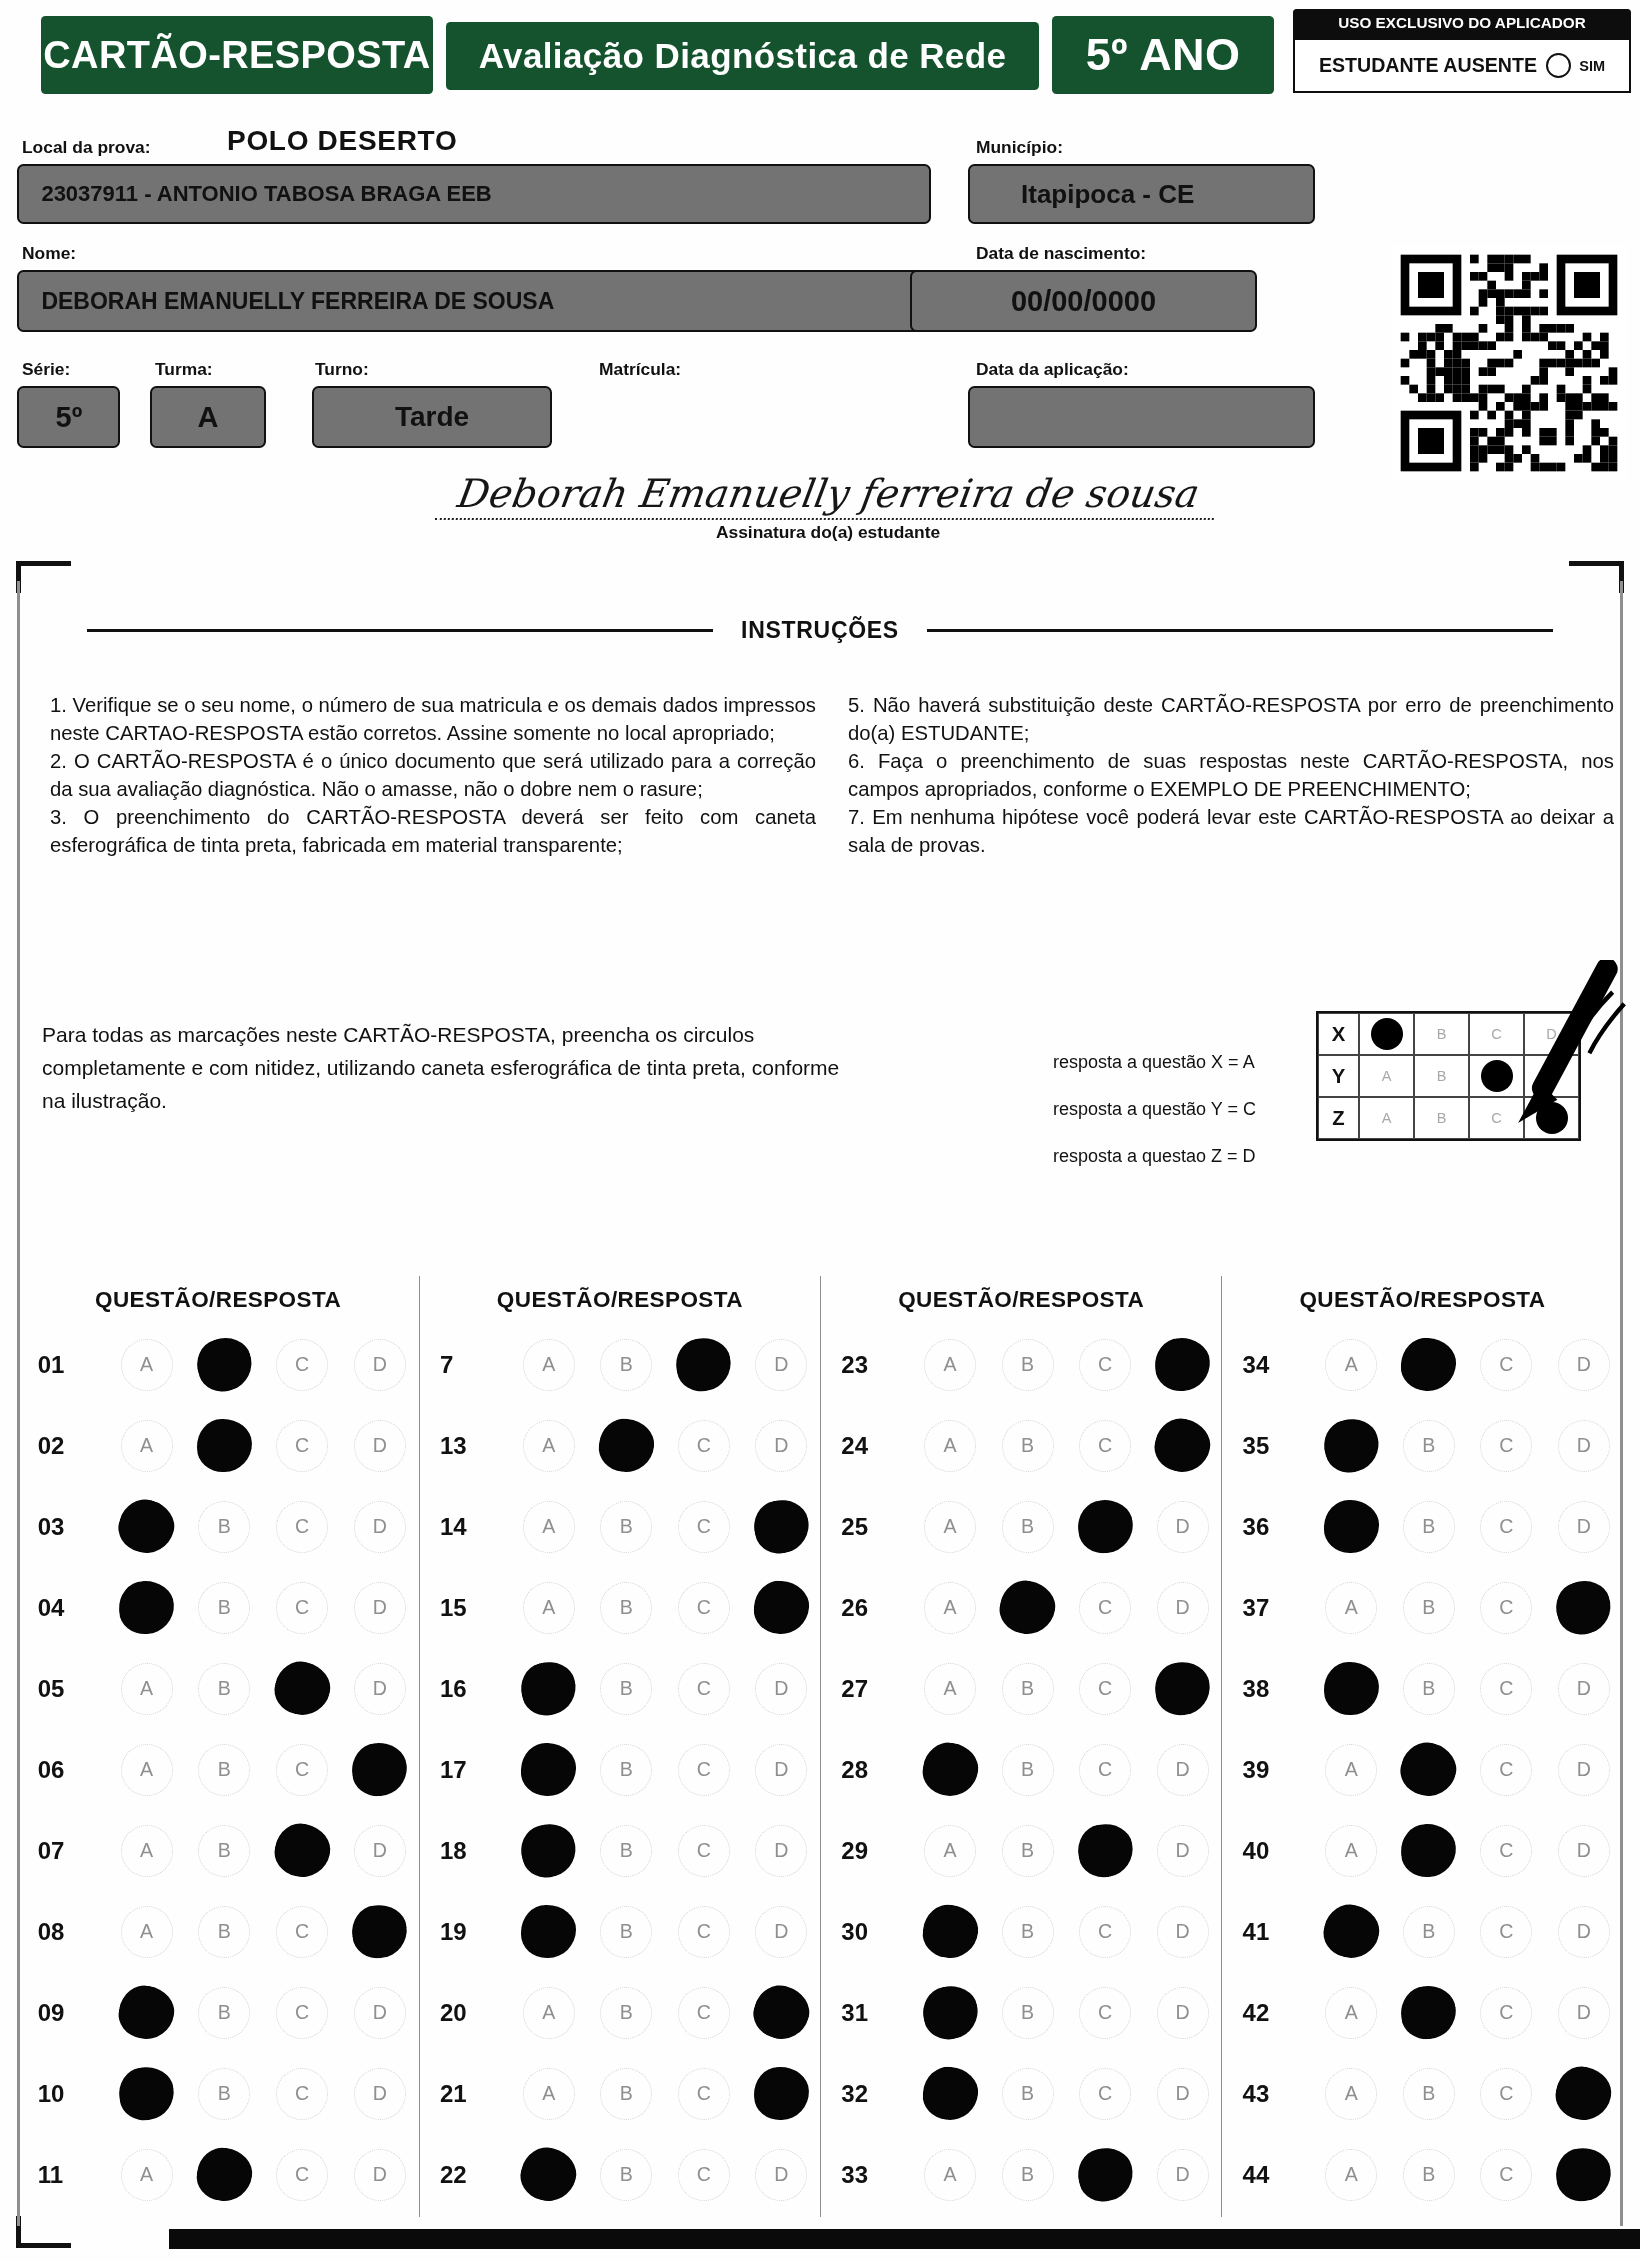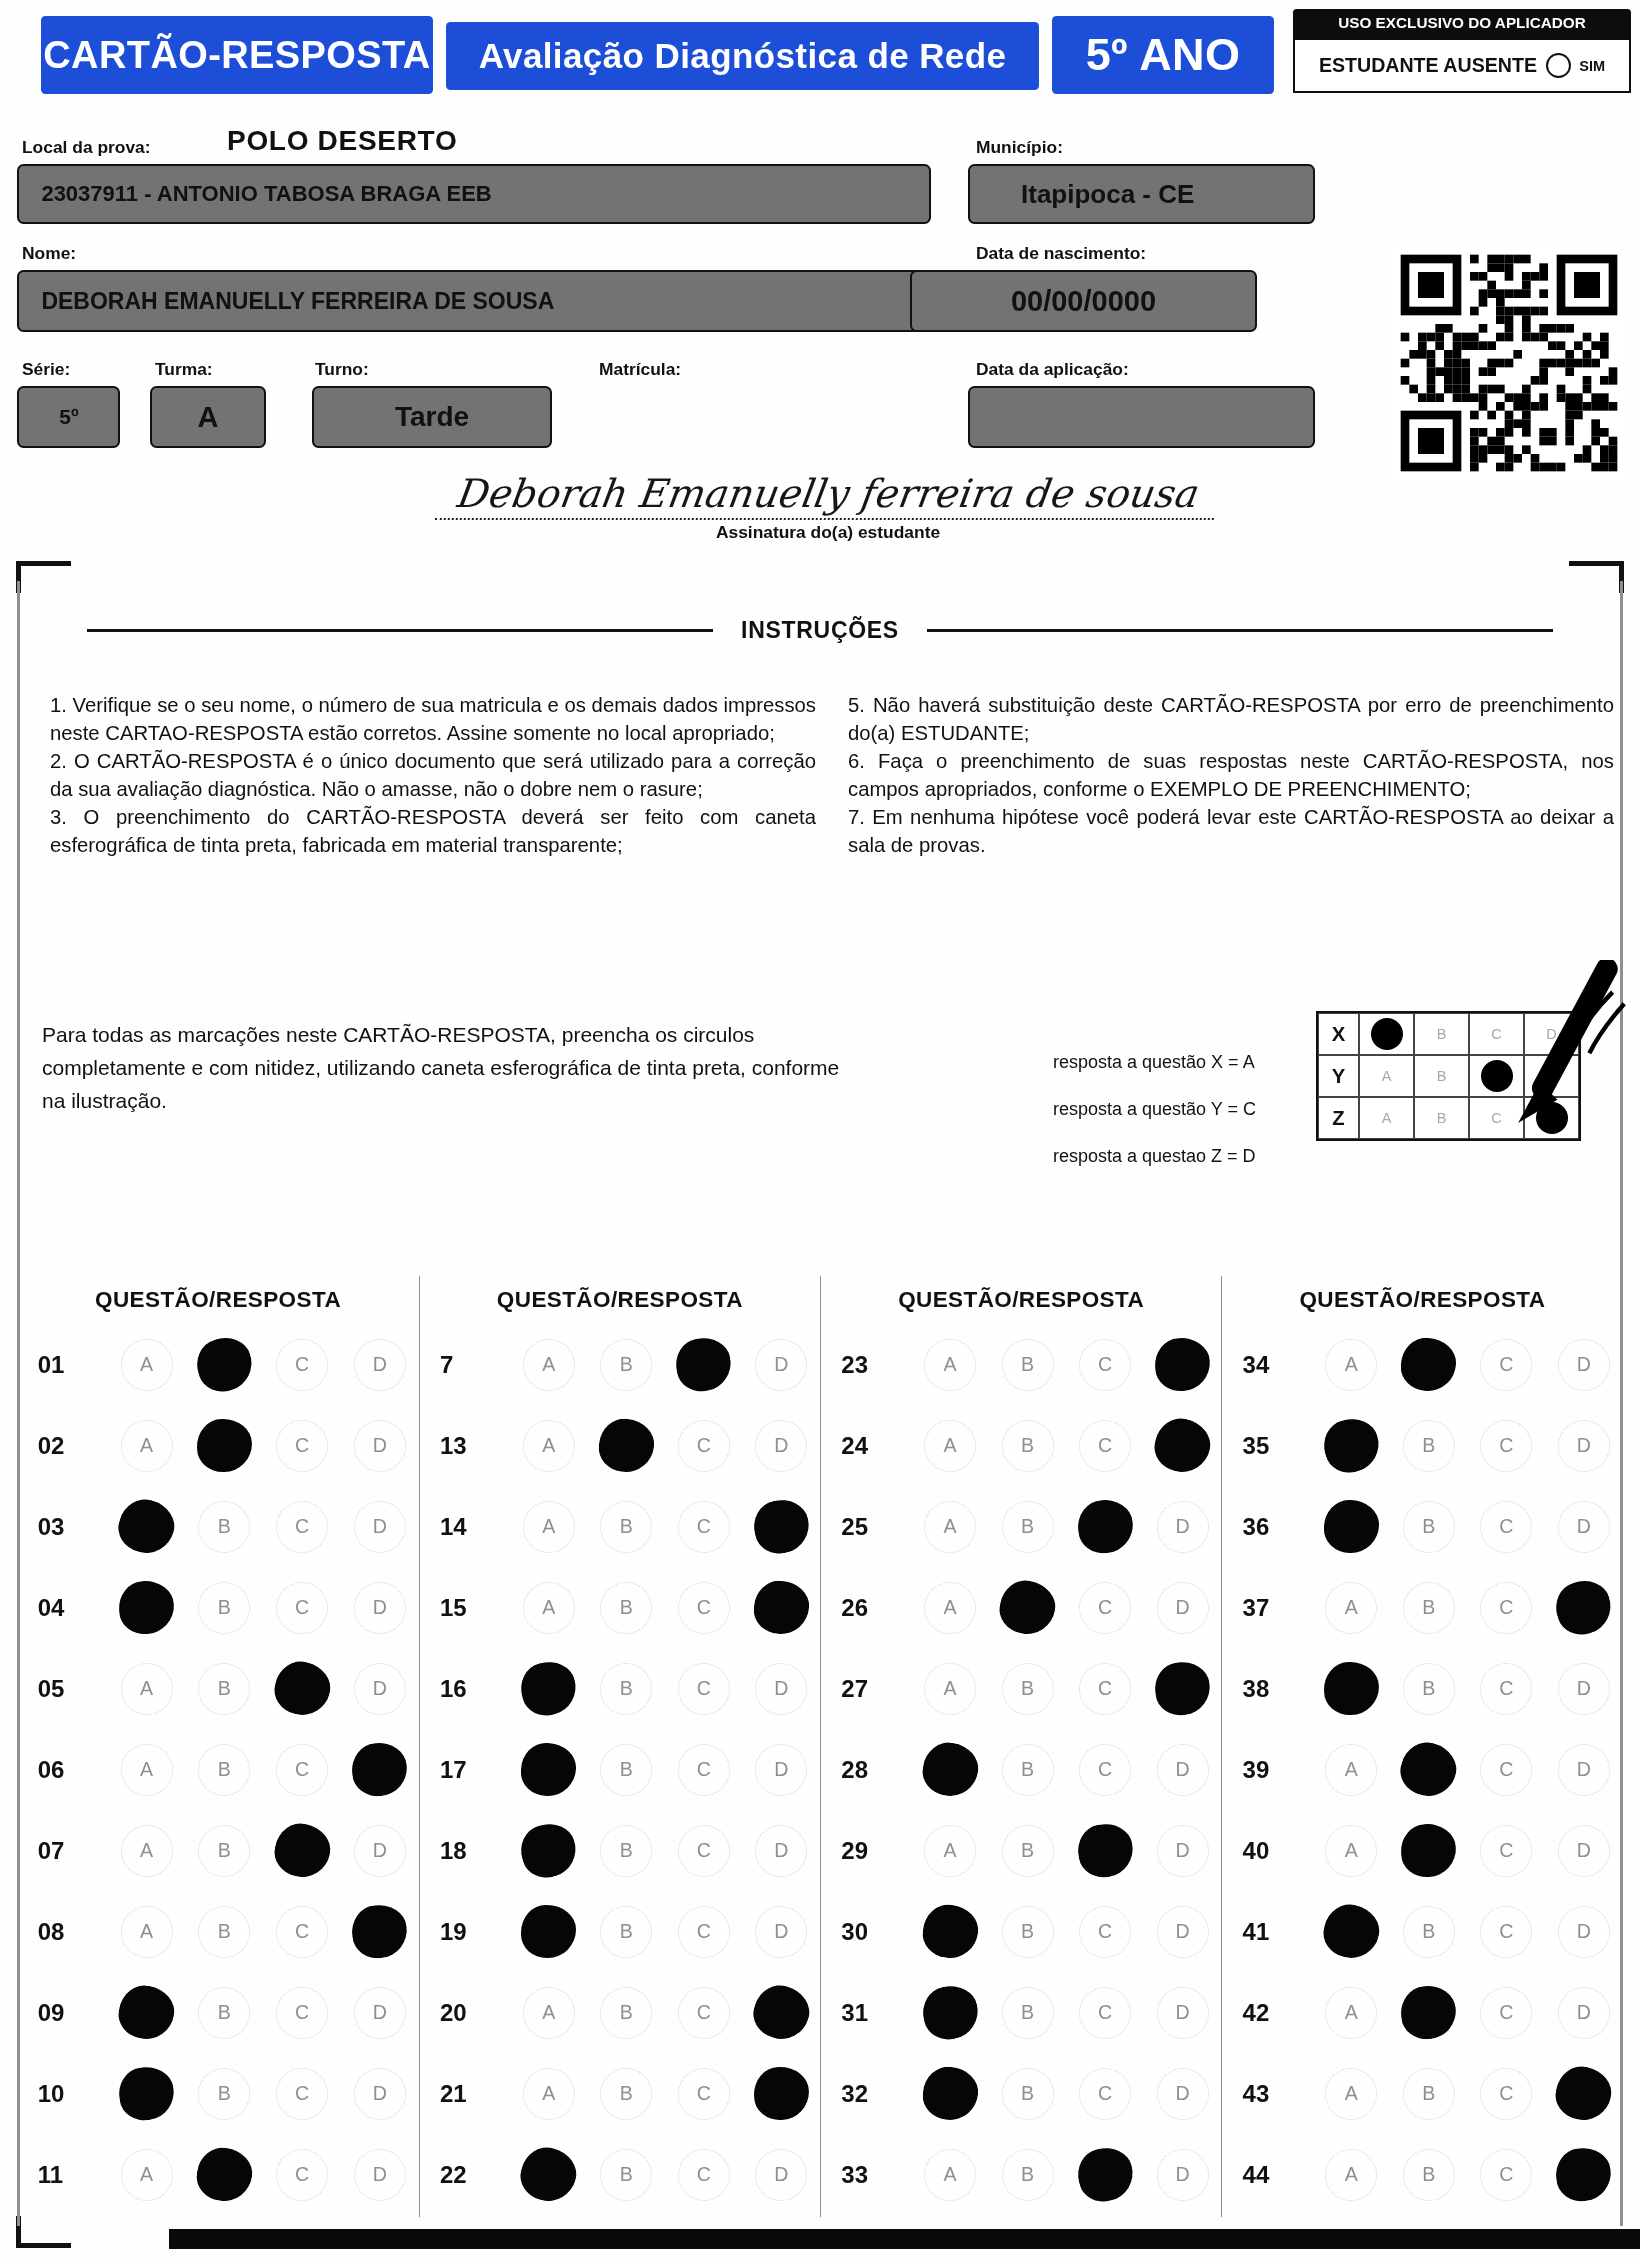--- a/index.html
+++ b/index.html
@@ -4,21 +4,21 @@
 <style>
   * { margin:0; padding:0; box-sizing:border-box; }
   html,body { background:#dedede; }
   .page {
     position:relative; width:1640px; height:2261px; margin:0 auto;
     background:#fefefe; color:#111; font-family:"Liberation Sans", sans-serif;
     overflow:hidden;
   }
   
   .hbox {
-    position:absolute; background:#1d4ed8; color:#fff; font-weight:bold;
+    position:absolute; background:#14532d; color:#fff; font-weight:bold;
     display:flex; align-items:center; justify-content:center; border-radius:4.4px;
     letter-spacing:0.4px;
   }
   .h-title    { left:41px;  top:16px; width:392px; height:78px; font-size:38px; }
   .h-subtitle { left:446px; top:22px; width:593px; height:68px;  font-size:35px; }
   .h-grade    { left:1052px;top:16px; width:222px; height:78px; font-size:45px; }
   .aplicador  { position:absolute; left:1293px; top:8.7px; width:338px; }
   .ap-strip   { background:#0d0d0d; color:#fff; font-weight:bold; font-size:15.3px;
                 text-align:center; padding:5.8px 0; border-radius:3.6px 3.6px 0 0; }
   .ap-body    { border:2.9px solid #0d0d0d; background:#fff; height:55px;
@@ -31,21 +31,21 @@
   .flabel { position:absolute; font-weight:bold; font-size:17.4px; }
   .fvalue-plain { position:absolute; font-weight:bold; font-size:28px; letter-spacing:0.7px; }
   .vbox {
     position:absolute; border:2.9px solid #111; border-radius:6.5px; background:#737373;
     display:flex; align-items:center; font-weight:bold;
   }
   .b-escola     { left:17.4px;  top:164px; width:914px; height:60px; padding-left:22px; font-size:22px; }
   .b-municipio  { left:968px;top:164px; width:347px;  height:60px; justify-content:flex-start; padding-left:51px; font-size:26px; }
   .b-nome       { left:17.4px;  top:270px; width:914px; height:62px; padding-left:22px; font-size:23px; }
   .b-nasc       { left:910px;top:270px; width:347px;  height:62px; justify-content:center; font-size:29px; }
-  .b-serie      { left:17.4px;  top:386px; width:103px;  height:62px; justify-content:center; font-size:21px; }
+  .b-serie      { left:17.4px;  top:386px; width:103px;  height:62px; justify-content:center; font-size:29px; }
   .b-turma      { left:150px; top:386px; width:116px;  height:62px; justify-content:center; font-size:29px; }
   .b-turno      { left:312px; top:386px; width:240px;  height:62px; justify-content:center; font-size:28px; }
   .b-matricula  { left:596px; top:386px; width:336px;  height:62px; justify-content:center; font-size:26px; }
   .b-aplicacao  { left:968px;top:386px; width:347px;  height:62px; }
   .qr { position:absolute; left:1392px; top:246px; width:234px; height:234px; }
   .qr svg { width:100%; height:100%; background:#fff; }
   .sig-wrap  { position:absolute; left:436px; top:471px; width:784px; text-align:center; }
   .sig-text  { display:inline-block; font-family:"DejaVu Serif", serif; font-style:italic;
                font-size:39px; transform:skewX(-10deg); border-bottom:2.9px dotted #222;
                padding:0 19px 1.5px; white-space:nowrap; color:#161616; }

